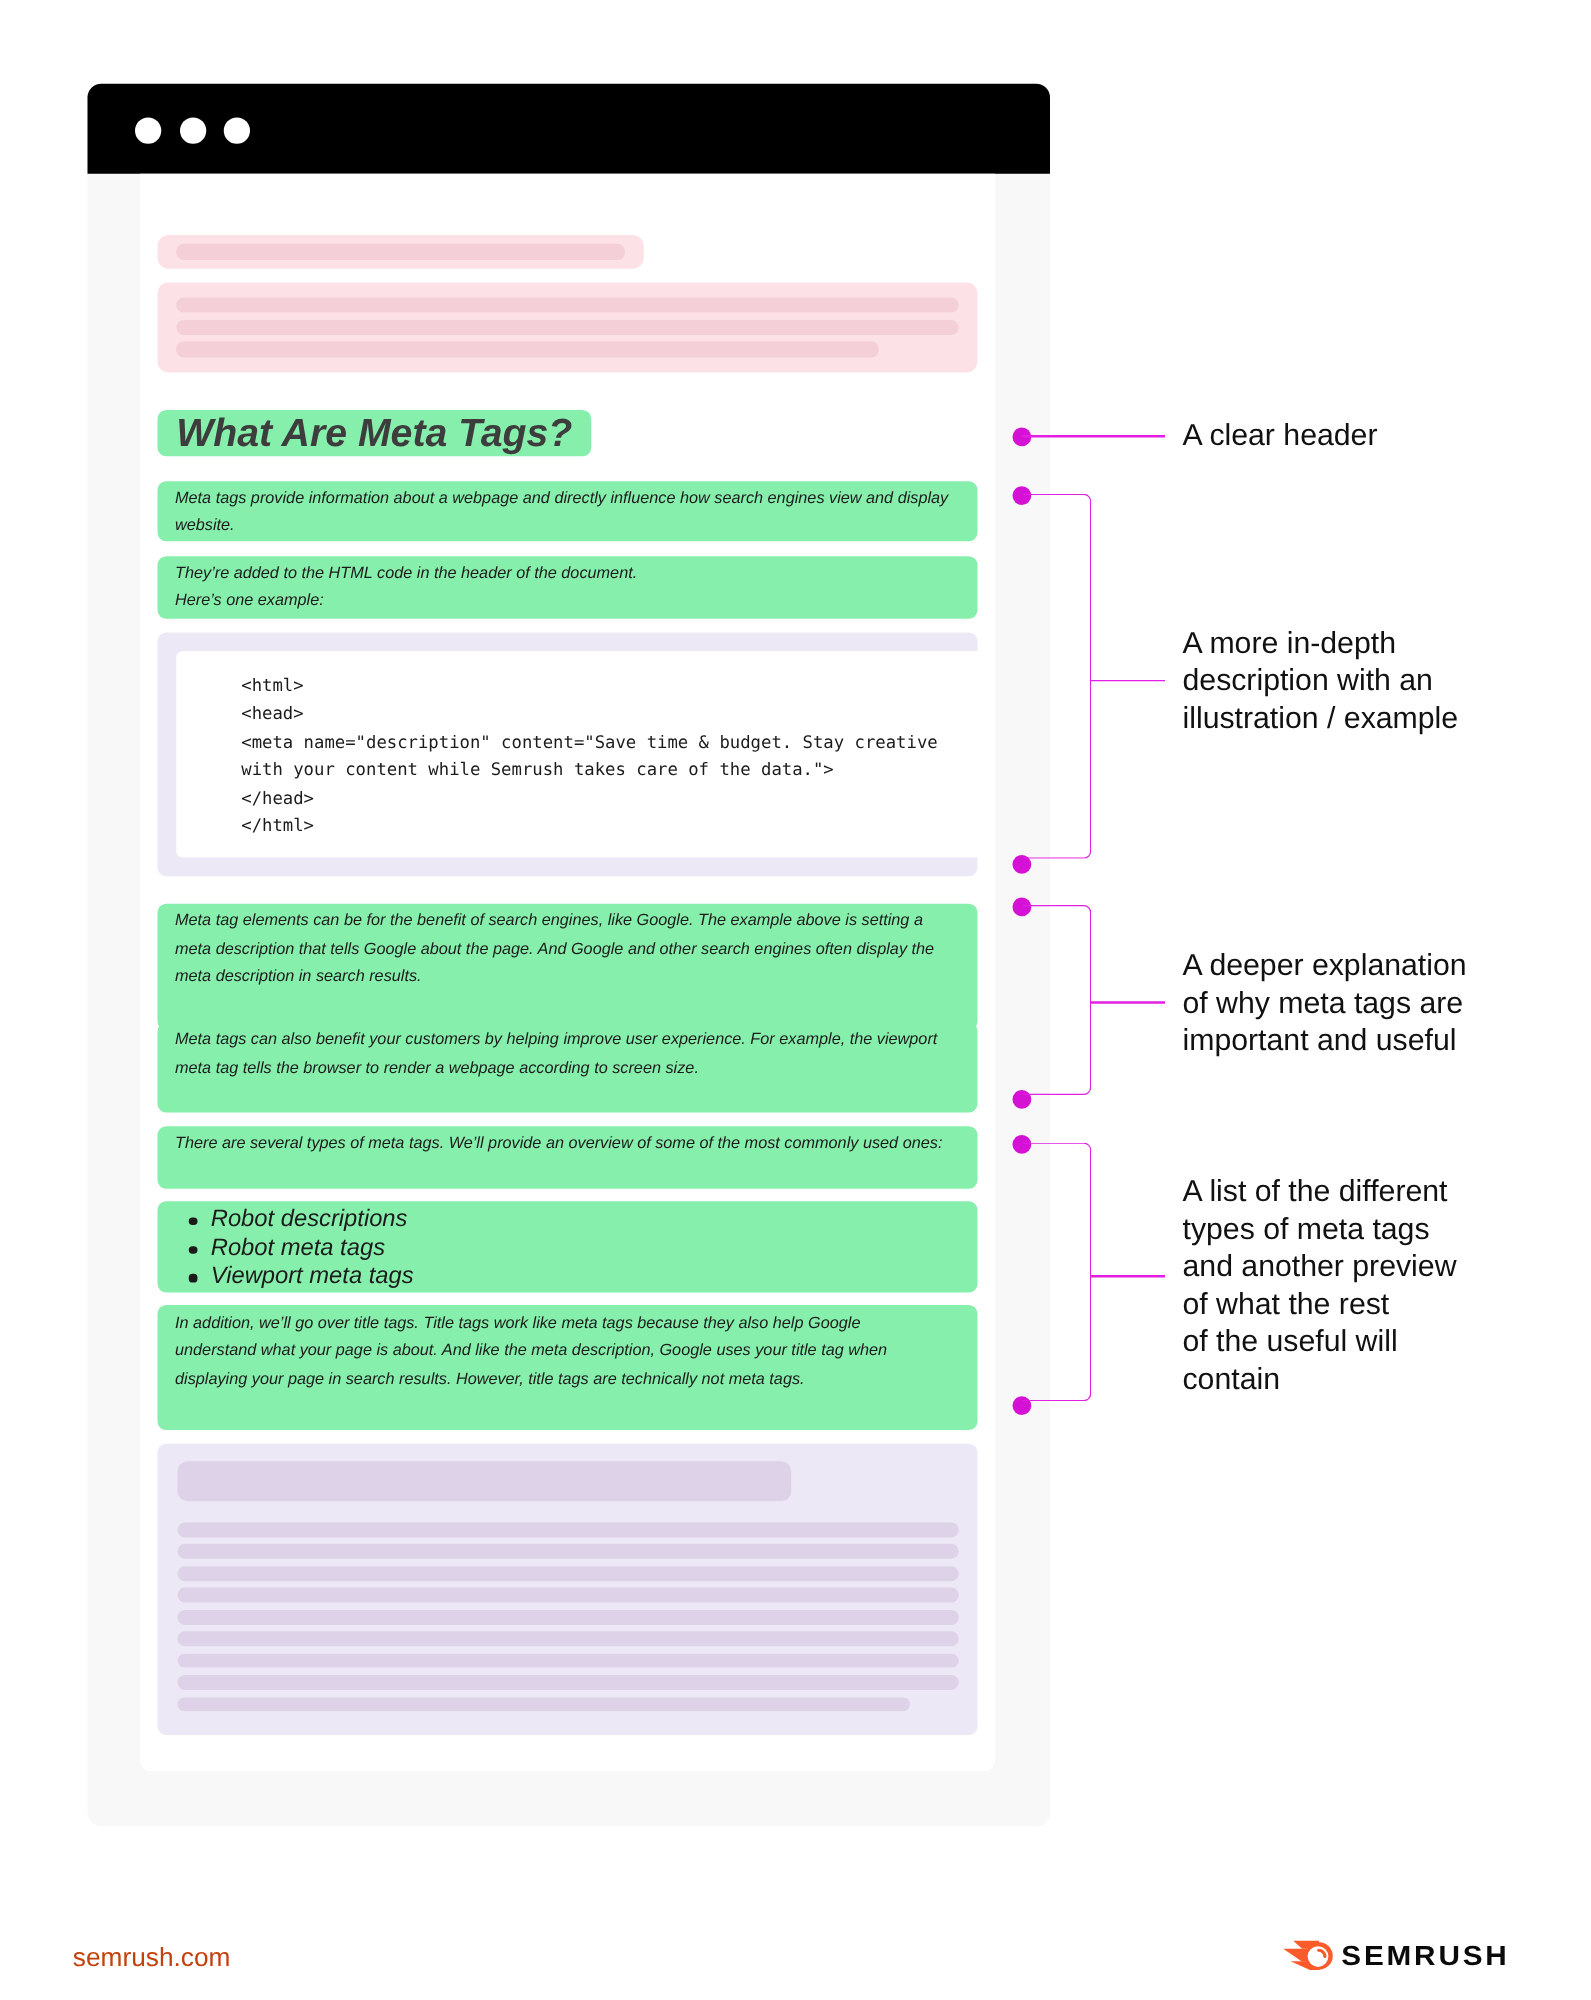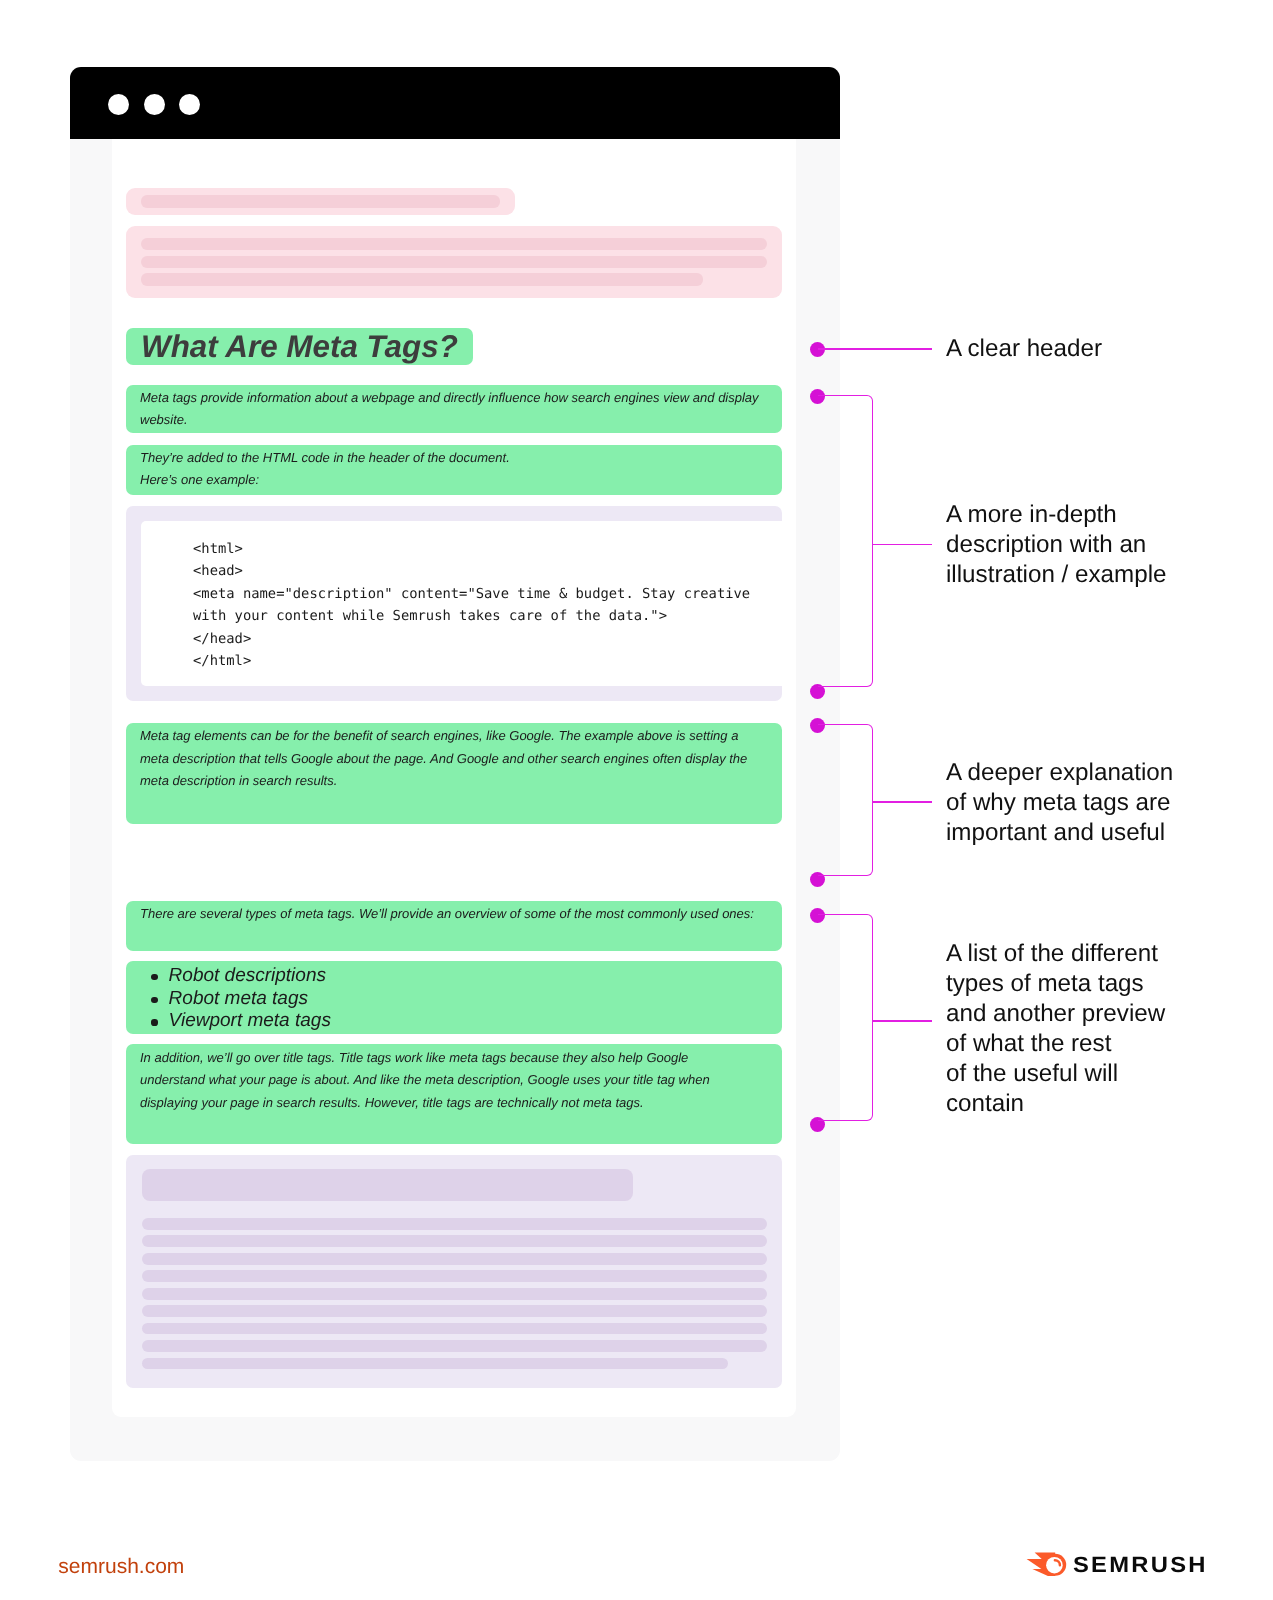--- a/index.html
+++ b/index.html
@@ -96,20 +96,21 @@
 &lt;head&gt;
 &lt;meta name="description" content="Save time &amp; budget. Stay creative
 with your content while Semrush takes care of the data."&gt;
 &lt;/head&gt;
 &lt;/html&gt;</pre>
     </div>
   </div>
 
   <div class="card para" style="left:126px; top:723px; width:656px; height:101px;">Meta tag elements can be for the benefit of search engines, like Google. The example above is setting a meta description that tells Google about the page. And Google and other search engines often display the meta description in search results.</div>
 
+  <div class="card para" style="left:126px; top:818px; width:656px; height:71.5px;">Meta tags can also benefit your customers by helping improve user experience. For example, the viewport meta tag tells the browser to render a webpage according to screen size.</div>
 
   <div class="card para" style="left:126px; top:900.5px; width:656px; height:50.2px;">There are several types of meta tags. We’ll provide an overview of some of the most commonly used ones:</div>
 
   <div class="card" style="left:126px; top:961.3px; width:656px; height:72.5px;">
     <ul class="metalist">
       <li>Robot descriptions</li>
       <li>Robot meta tags</li>
       <li>Viewport meta tags</li>
     </ul>
   </div>

